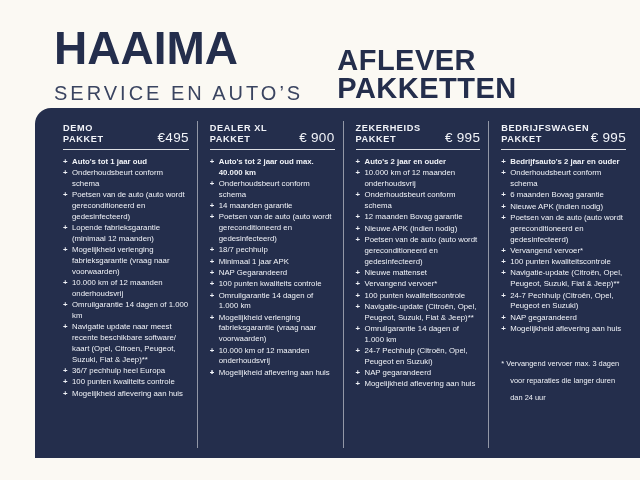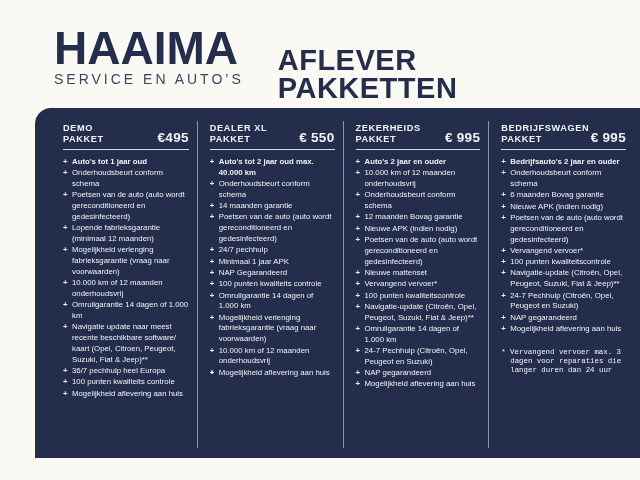--- a/index.html
+++ b/index.html
@@ -20,22 +20,22 @@
   .header{
     position:absolute;top:0;left:0;right:0;height:116px;
     display:flex;align-items:flex-start;
   }
   .logo{margin:26px 0 0 54px;}
   .logo-name{
     font-size:46px;font-weight:bold;letter-spacing:0px;
     line-height:44px;color:var(--navy);
   }
   .logo-tagline{
-    font-size:14px;font-weight:400;letter-spacing:3px;
-    color:#3a4460;margin-top:1px;white-space:nowrap;
+    font-size:20px;font-weight:400;letter-spacing:3px;
+    color:#3a4460;margin-top:12px;white-space:nowrap;
   }
   .title{
     margin:46px 0 0 34px;
     font-size:29px;font-weight:bold;line-height:28px;
     letter-spacing:0.5px;color:var(--navy);
   }
   
   .panel{
     position:absolute;top:108px;left:35px;right:0;height:350px;
     background:var(--navy);
@@ -45,29 +45,29 @@
   }
   .columns{display:grid;grid-template-columns:repeat(4,1fr);height:100%;}
   .col{padding:2px 8px 0 12px;min-width:0;}
   .col + .col{border-left:1px solid rgba(255,255,255,.5);}
   .col-head{display:flex;justify-content:space-between;align-items:flex-end;}
   .col-name{
     font-size:9.2px;font-weight:bold;letter-spacing:.6px;
     line-height:10.5px;white-space:nowrap;
   }
   .col-price{
-    font-size:13.5px;font-weight:bold;letter-spacing:.3px;
+    font-size:13.5px;font-weight:normal;letter-spacing:.3px;
     line-height:12px;white-space:nowrap;text-align:right;
   }
   .rule{border-bottom:1.4px solid rgba(255,255,255,.85);margin:5px 0 7px 0;}
   .items{font-size:7.8px;line-height:10.8px;}
   .item{position:relative;padding-left:9px;margin-bottom:.5px;}
   .item .plus{position:absolute;left:0;top:0;font-weight:bold;}
   .item.bold{font-weight:bold;}
-  .footnotes{margin-top:13px;font-size:7.4px;line-height:9px;font-family:Liberation Mono, monospace;}
+  .footnotes{margin-top:20px;font-size:7.4px;line-height:17px;}
   .footnote{padding-left:9px;text-indent:-9px;margin-bottom:1px;}
   
   .footer{position:absolute;left:36px;top:447px;right:0;}
   .slogan{
     font-size:23.5px;font-weight:bold;letter-spacing:.2px;
     color:var(--navy);white-space:nowrap;margin-top:40px;
   }
 </style>
 </head>
 <body>
@@ -151,21 +151,21 @@
   </div>
 </div>
   </div>
 
   <div class="col">
     <div class="col-head">
       <div class="col-name">
         <div class="nl1">DEALER XL</div>
         <div class="nl2">PAKKET</div>
       </div>
-      <div class="col-price">€ 550</div>
+      <div class="col-price">€ 900</div>
     </div>
     <div class="rule"></div>
     <div class="items">
   <div class="item bold">
     <span class="plus">+</span>
     <span class="txt">Auto's tot 2 jaar oud max. 40.000 km</span>
   </div>
 
   <div class="item">
     <span class="plus">+</span>
@@ -177,21 +177,21 @@
     <span class="txt">14 maanden garantie</span>
   </div>
 
   <div class="item">
     <span class="plus">+</span>
     <span class="txt">Poetsen van de auto (auto wordt gereconditioneerd en gedesinfecteerd)</span>
   </div>
 
   <div class="item">
     <span class="plus">+</span>
-    <span class="txt">24/7 pechhulp</span>
+    <span class="txt">18/7 pechhulp</span>
   </div>
 
   <div class="item">
     <span class="plus">+</span>
     <span class="txt">Minimaal 1 jaar APK</span>
   </div>
 
   <div class="item">
     <span class="plus">+</span>
     <span class="txt">NAP Gegarandeerd</span>

